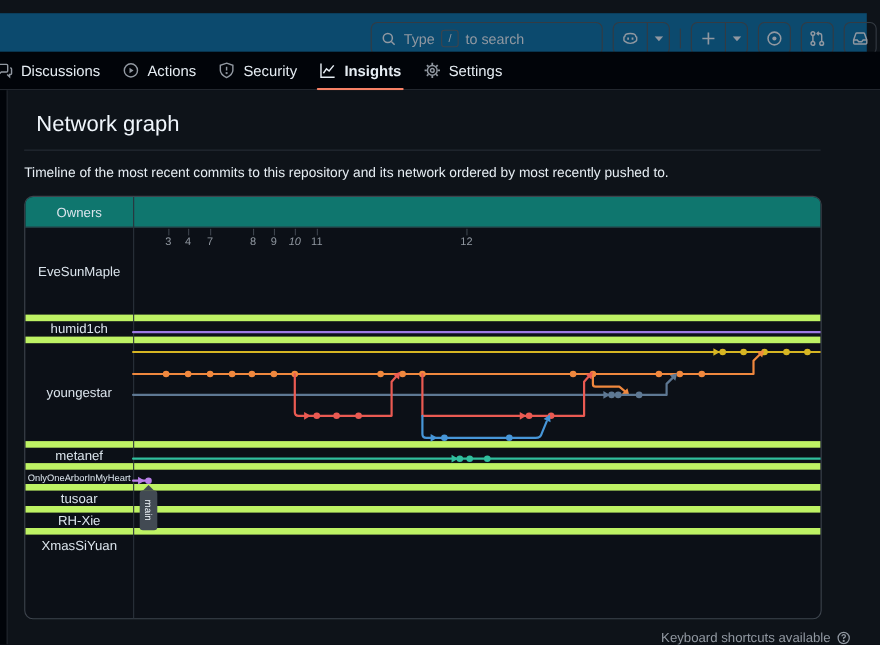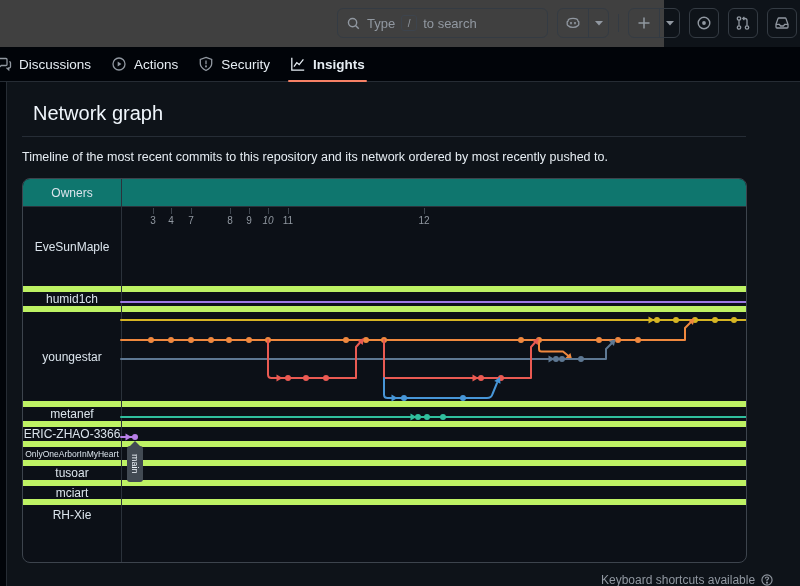--- a/index.html
+++ b/index.html
@@ -7,21 +7,21 @@
   body {
     position:relative;
     background:#0e1319;
     font-family:"Liberation Sans", sans-serif;
     color:#e6edf3;
   }
   svg { display:block; }
   .icon { color:#9198a1; flex:none; }
 
   
-  .topbar { position:absolute; left:0; top:0; width:664px; height:47px; background:#404040; }
+  .topbar { position:absolute; left:0; top:12px; width:788px; height:47px; background:#0c4a6e; }
   .topbar-right { position:absolute; left:337px; top:8px; height:30px; display:flex; align-items:center; }
   .searchbox {
     width:211px; height:30px; border:1px solid #343b43; border-radius:6px;
     display:flex; align-items:center; gap:6px; padding:0 8px; background:transparent; cursor:text;
   }
   .searchbox .ph { color:#9198a1; font-size:13px; white-space:nowrap; }
   .keycap {
     width:16px; height:16px; border:1px solid #3d444d; border-radius:3px;
     font-size:10px; color:#9198a1; display:flex; align-items:center; justify-content:center;
   }
@@ -199,20 +199,39 @@
     <div class="tab active">
       <span class="icon" style="color:#e6edf3">
         <svg width="16" height="16" viewBox="0 0 16 16" fill="none" stroke="currentColor" stroke-width="1.3">
           <path d="M1.8,1.8 V14.2 H14.2"></path>
           <polyline points="4,10.6 6.8,6.6 9.2,8.6 13.4,3.4"></polyline>
         </svg>
       </span>
       <span>Insights</span>
       <span class="tab-underline" style="background: rgb(247, 129, 102);"></span>
     </div>
+    <div class="tab">
+      <span class="icon">
+        <svg width="16" height="16" viewBox="0 0 16 16" fill="none" stroke="currentColor" stroke-width="1.3">
+          <circle cx="8" cy="8" r="4.4"></circle>
+            <circle cx="8" cy="8" r="1.7"></circle>
+          <g stroke-width="1.6">
+            <line x1="8" y1="1" x2="8" y2="3"></line>
+              <line x1="8" y1="13" x2="8" y2="15"></line>
+            <line x1="1" y1="8" x2="3" y2="8"></line>
+              <line x1="13" y1="8" x2="15" y2="8"></line>
+            <line x1="3.1" y1="3.1" x2="4.5" y2="4.5"></line>
+              <line x1="11.5" y1="11.5" x2="12.9" y2="12.9"></line>
+            <line x1="3.1" y1="12.9" x2="4.5" y2="11.5"></line>
+              <line x1="11.5" y1="4.5" x2="12.9" y2="3.1"></line>
+          </g>
+        </svg>
+      </span>
+      <span>Settings</span>
+    </div>
   </div>
 </div>
 
 <div class="content">
   <div class="edge-sliver"></div>
 </div>
 
 <h1 class="page-title">Network graph</h1>
 <div class="title-divider"></div>
 <p class="page-desc">Timeline of the most recent commits to this repository and its network ordered by most recently pushed to.</p>
@@ -227,34 +246,31 @@
       </div>
       <div class="net-row" style="height: 20px;">
         <span class="net-row-label">humid1ch</span>
       </div>
       <div class="net-row" style="height: 95px;">
         <span class="net-row-label">youngestar</span>
       </div>
       <div class="net-row" style="height: 20px;">
         <span class="net-row-label">metanef</span>
       </div>
-      <div class="net-row" style="height: 20px;">
-        <span class="net-row-label">ERIC-ZHAO-3366</span>
-      </div>
       <div class="net-row" style="height: 19px;">
         <span class="net-row-label small">OnlyOneArborInMyHeart</span>
       </div>
       <div class="net-row" style="height: 20px;">
         <span class="net-row-label">tusoar</span>
       </div>
-      <div class="net-row" style="height: 19px;">
-        <span class="net-row-label">mciart</span>
-      </div>
       <div class="net-row" style="height: 20px;">
         <span class="net-row-label">RH-Xie</span>
+      </div>
+      <div class="net-row" style="height: 19px;">
+        <span class="net-row-label">XmasSiYuan</span>
       </div>
     </div>
   <div class="col-divider"></div>
   <div id="ticks-layer">
       <div class="tick" style="left: 130px;"></div>
       <span class="tick-label" style="left: 130px;">3</span>
       <div class="tick" style="left: 148px;"></div>
       <span class="tick-label" style="left: 148px;">4</span>
       <div class="tick" style="left: 168px;"></div>
       <span class="tick-label" style="left: 168px;">7</span>

